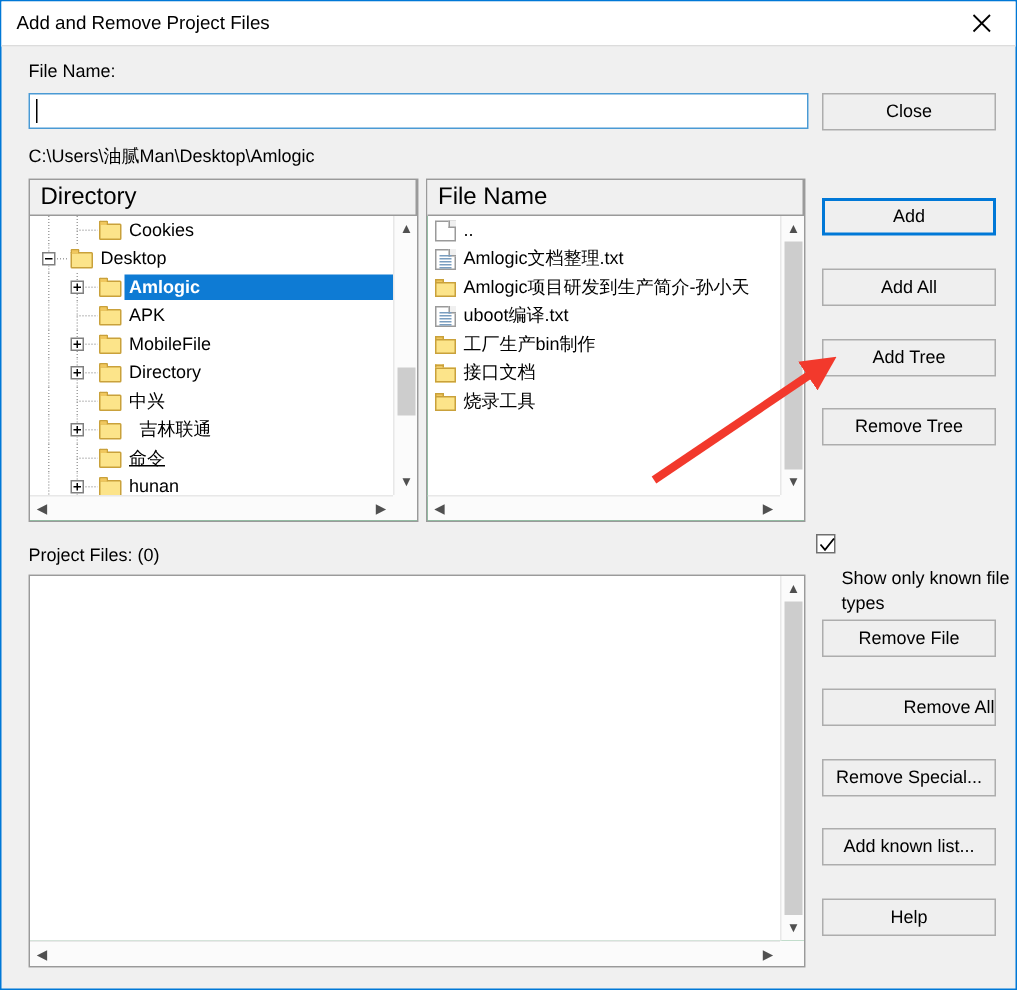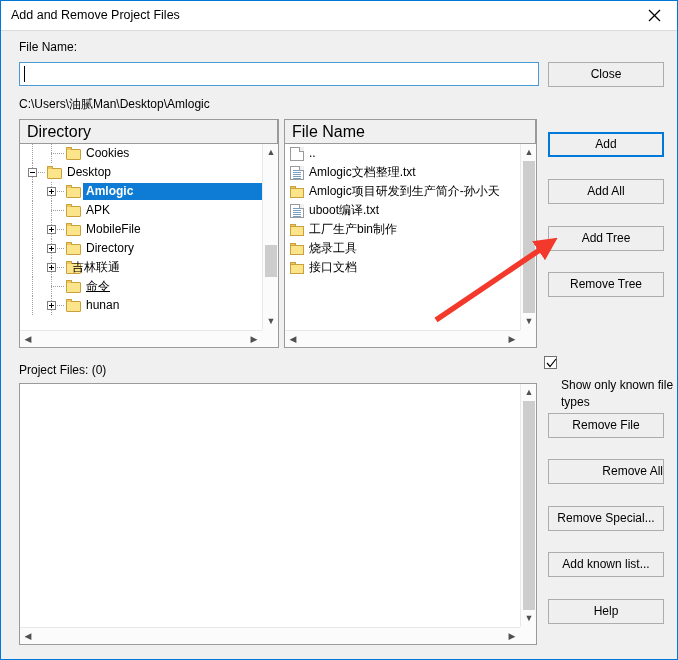--- a/index.html
+++ b/index.html
@@ -480,26 +480,36 @@
             <div class="folder" style="left: 46px;">
               <div class="body"></div>
               <div class="tab"></div>
             </div>
             <div class="tree-label" style="left: 63px;">Directory</div>
           </div>
           <div class="tree-row">
             <div class="guide" style="left: 12px;"></div>
             <div class="guide" style="left: 31px;"></div>
             <div class="hguide" style="left: 31px; width: 14px;"></div>
+            <div class="folder" style="left: 46px;">
+              <div class="body"></div>
+              <div class="tab"></div>
+            </div>
+            <div class="tree-label" style="left: 63px;">中兴</div>
+          </div>
+          <div class="tree-row">
+            <div class="guide" style="left: 12px;"></div>
+            <div class="guide" style="left: 31px;"></div>
+            <div class="hguide" style="left: 31px; width: 14px;"></div>
             <div class="expander plus" style="left: 27px;"></div>
             <div class="folder" style="left: 46px;">
               <div class="body"></div>
               <div class="tab"></div>
             </div>
-            <div class="tree-label" style="left: 49px;">吉林联通</div>
+            <div class="tree-label" style="left: 70px;">吉林联通</div>
           </div>
           <div class="tree-row">
             <div class="guide" style="left: 12px;"></div>
             <div class="guide" style="left: 31px;"></div>
             <div class="hguide" style="left: 31px; width: 14px;"></div>
             <div class="folder" style="left: 46px;">
               <div class="body"></div>
               <div class="tab"></div>
             </div>
             <div class="tree-label" style="left: 63px; text-decoration: underline;">命令</div>
@@ -574,28 +584,28 @@
               <div class="body"></div>
               <div class="tab"></div>
             </div>
             <div class="file-label">工厂生产bin制作</div>
           </div>
           <div class="file-row">
             <div class="file-icon icon-folder">
               <div class="body"></div>
               <div class="tab"></div>
             </div>
-            <div class="file-label">烧录工具</div>
+            <div class="file-label">接口文档</div>
           </div>
           <div class="file-row">
             <div class="file-icon icon-folder">
               <div class="body"></div>
               <div class="tab"></div>
             </div>
-            <div class="file-label">接口文档</div>
+            <div class="file-label">烧录工具</div>
           </div>
         </div>
 
       <div class="vscroll">
         <div class="sb-arrow sb-up">▲</div>
         <div class="vthumb" style="top:17px; bottom:17px;"></div>
         <div class="sb-arrow sb-down">▼</div>
       </div>
       <div class="hscroll">
         <div class="sb-arrow sb-left">◀</div>

